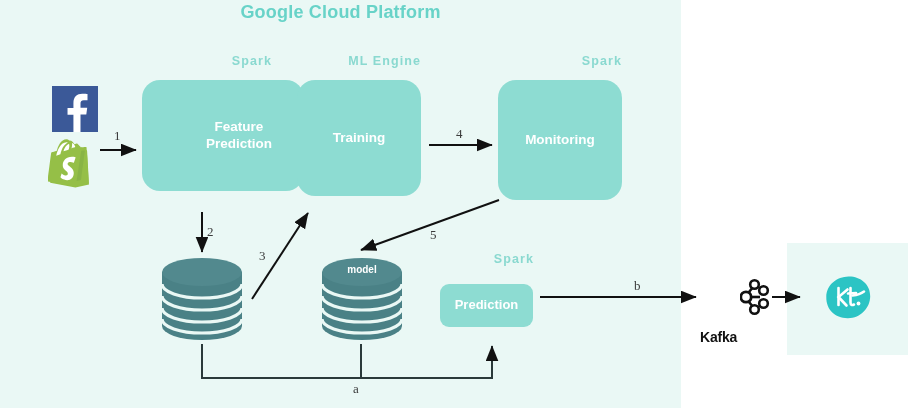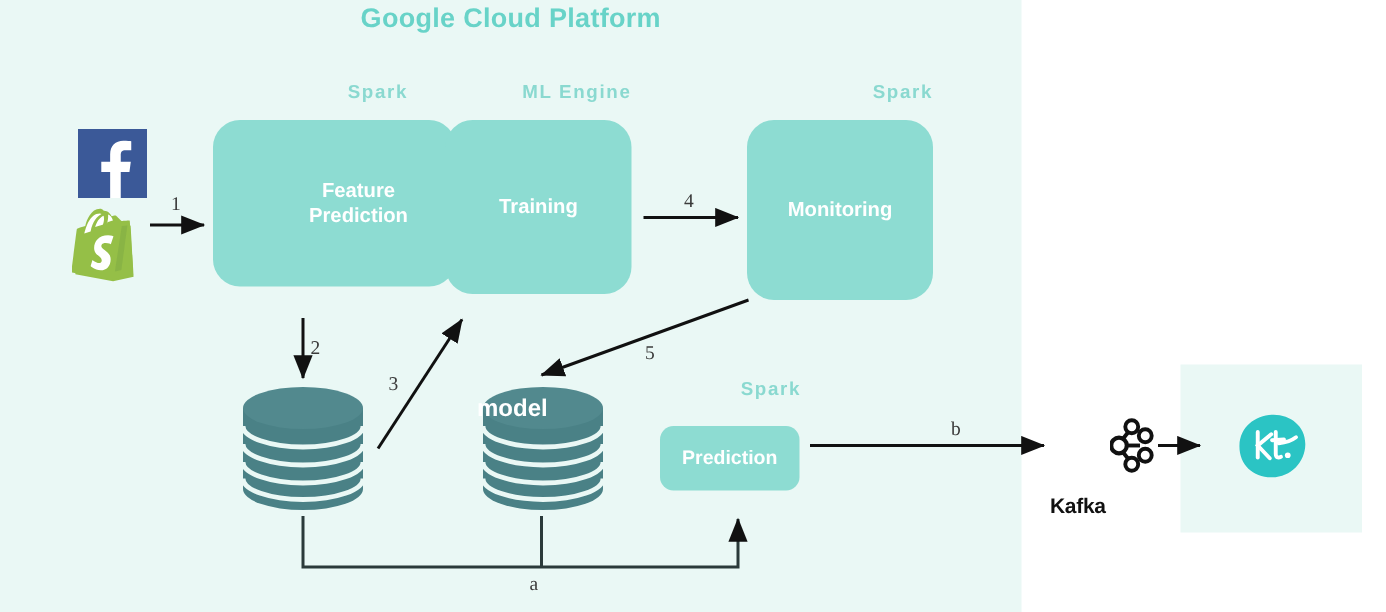--- a/index.html
+++ b/index.html
@@ -75,22 +75,23 @@
     position: absolute;
     font-size: 14px;
     font-weight: bold;
     color: #111111;
     letter-spacing: -0.2px;
     margin-top: 40px;
   }
   .db-label {
     position: absolute;
     color: #ffffff;
-    font-size: 16px;
-    font-weight: bold;
+    font-size: 10px;
+    font-weight: bold;
+    text-align: center;
   }
   .logo { position: absolute; }
 </style>
 </head>
 <body>
 
 <div id="canvas">
 
   <div class="panel" id="gcp-panel"></div>
   <div class="panel" id="kit-panel"></div>

